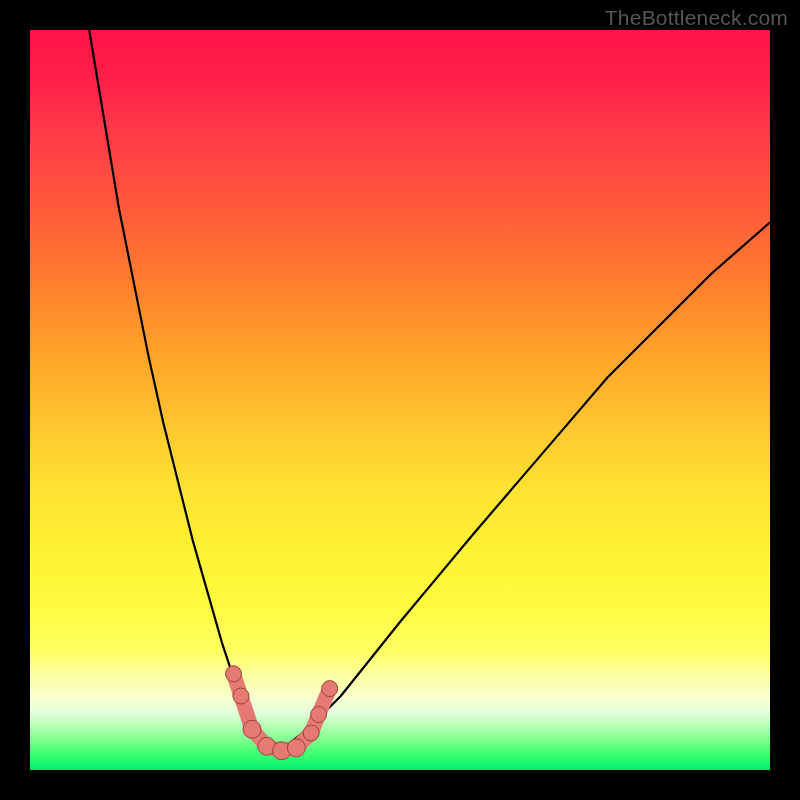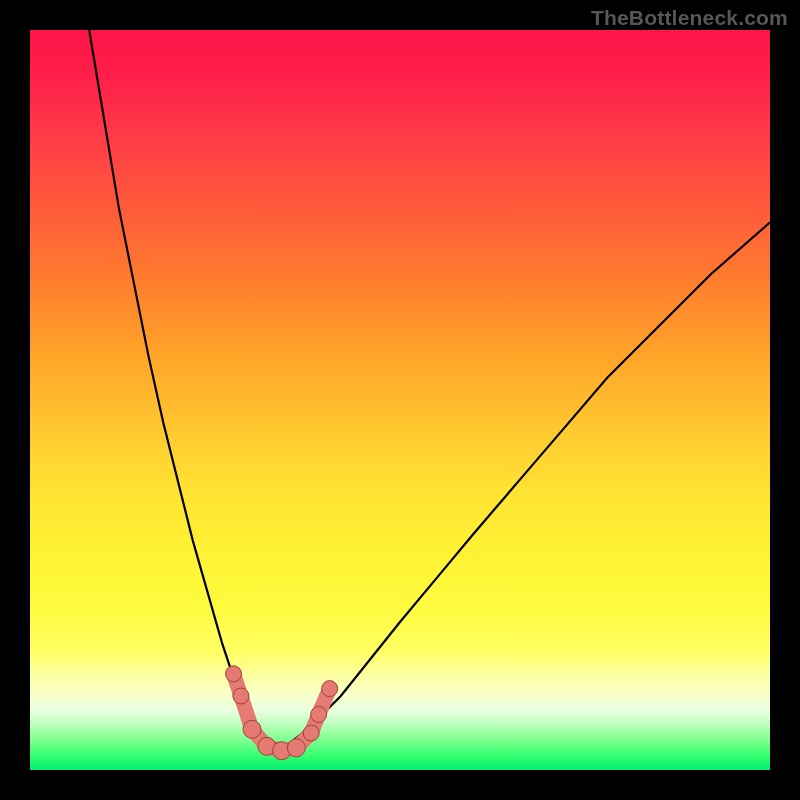--- a/index.html
+++ b/index.html
@@ -61,21 +61,21 @@
     top: 0;
     width: 740px;
     height: 740px;
   }
   .watermark {
     position: absolute;
     top: 6px;
     right: 12px;
     color: #575757;
     font-size: 21px;
-    font-weight: 700;
+    font-weight: 400;
     letter-spacing: 0.2px;
   }
 </style>
 </head>
 <body>
 
 <div class="frame">
   <div class="plot">
     <div class="gradient"></div>
     <svg class="curves" viewBox="0 0 740 740" preserveAspectRatio="none">

